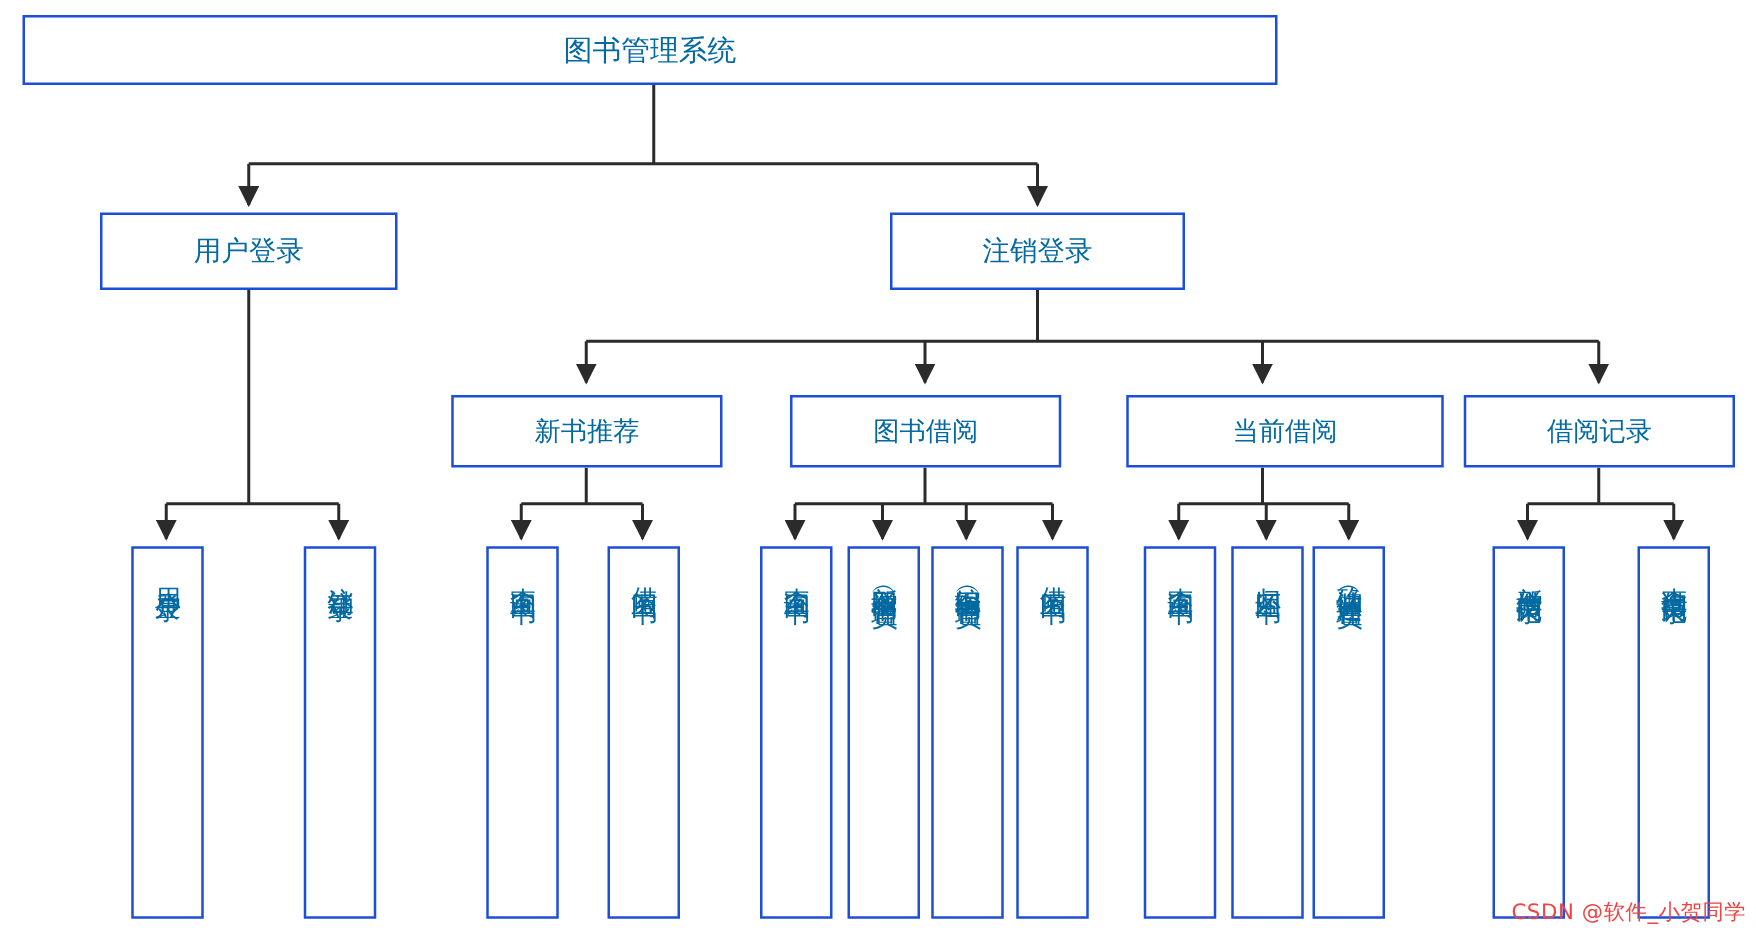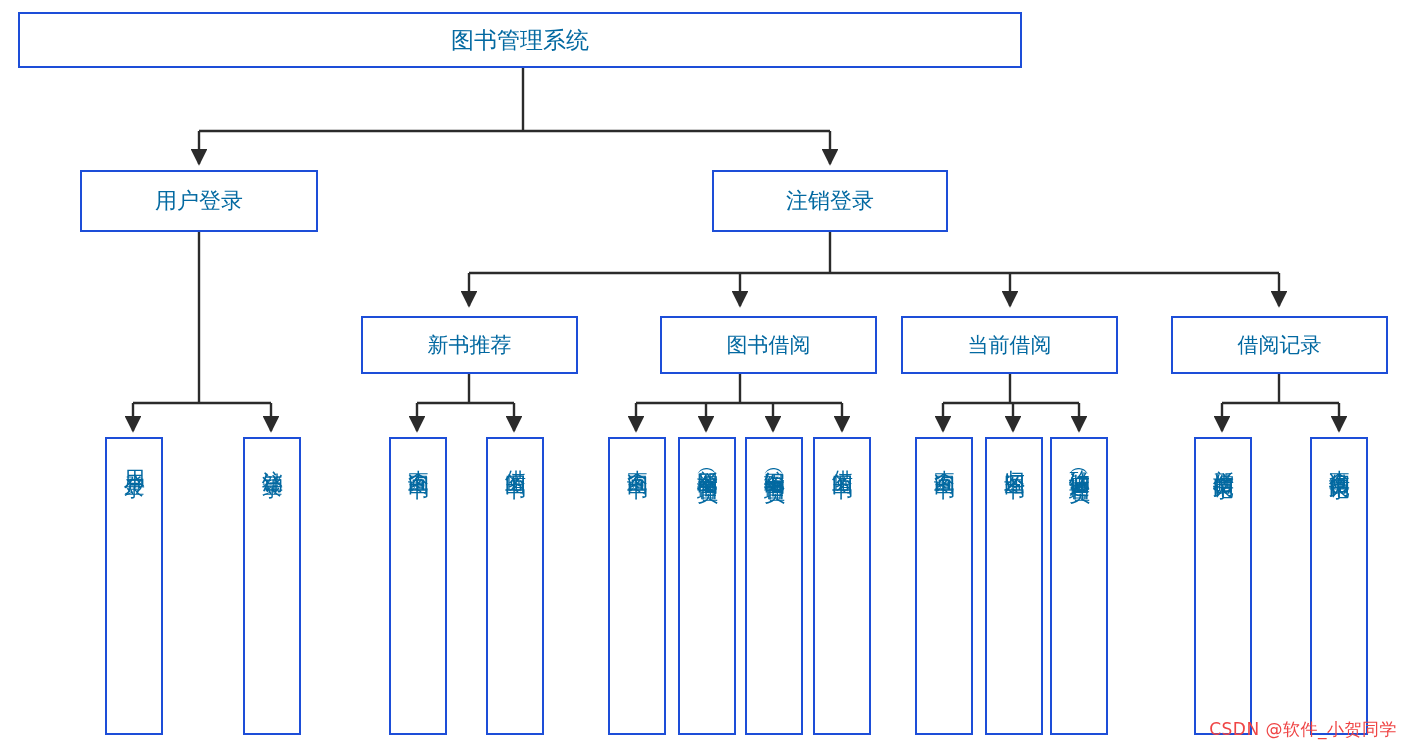--- a/index.html
+++ b/index.html
@@ -131,24 +131,24 @@
   <div class="node lvl2" style="left:80px; top:170px; width:238px; height:62px;">
     <span>用户登录</span>
   </div>
   <div class="node lvl2" style="left:712px; top:170px; width:236px; height:62px;">
     <span>注销登录</span>
   </div>
 
   <div class="node lvl3" style="left:361px; top:316px; width:217px; height:58px;">
     <span>新书推荐</span>
   </div>
-  <div class="node lvl3" style="left:632px; top:316px; width:217px; height:58px;margin-left:28px;">
+  <div class="node lvl3" style="left:632px; top:316px; width:217px; height:58px;">
     <span>图书借阅</span>
   </div>
-  <div class="node lvl3" style="left:901px; top:316px; width:217px; height:58px;">
+  <div class="node lvl3" style="left:901px; top:316px; width:254px; height:58px;">
     <span>当前借阅</span>
   </div>
   <div class="node lvl3" style="left:1171px; top:316px; width:217px; height:58px;">
     <span>借阅记录</span>
   </div>
 
   <div class="node leaf" style="left:105px; top:437px; width:58px; height:298px;">
     <span class="vtext">用户登录</span>
   </div>
   <div class="node leaf" style="left:243px; top:437px; width:58px; height:298px;">

